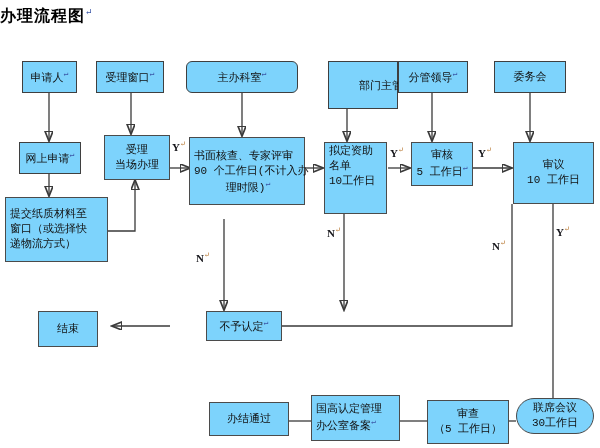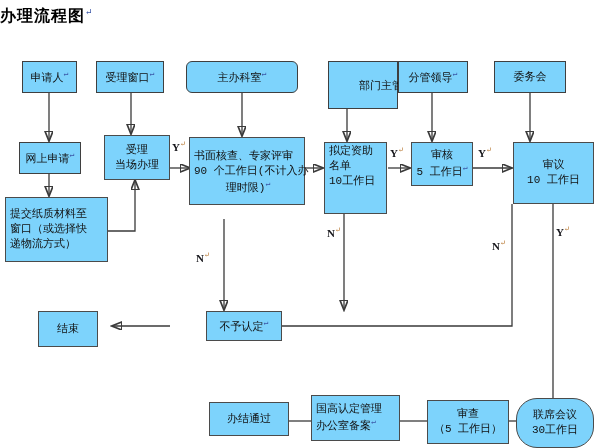--- a/index.html
+++ b/index.html
@@ -168,21 +168,21 @@
   <div class="node left-al" style="left:311px;top:395px;width:89px;height:46px;">
     <span class="ln">国高认定管理</span>
     <span class="ln">办公室备案<span class="eol">↵</span></span>
   </div>
 
   <div class="node" style="left:427px;top:400px;width:82px;height:44px;">
     <span class="ln">审查</span>
     <span class="ln">（5 工作日）</span>
   </div>
 
-  <div class="node" style="left:516px;top:398px;width:78px;height:50px;border-radius:21px;">
+  <div class="node" style="left:516px;top:398px;width:78px;height:36px;border-radius:21px;">
     <span class="ln">联席会议</span>
     <span class="ln">30工作日</span>
   </div>
 
   <div class="lbl" style="left:172px;top:140px;">
     <span>Y</span><span class="eol">↵</span>
   </div>
 
   <div class="lbl" style="left:390px;top:146px;">
     <span>Y</span><span class="eol">↵</span>

